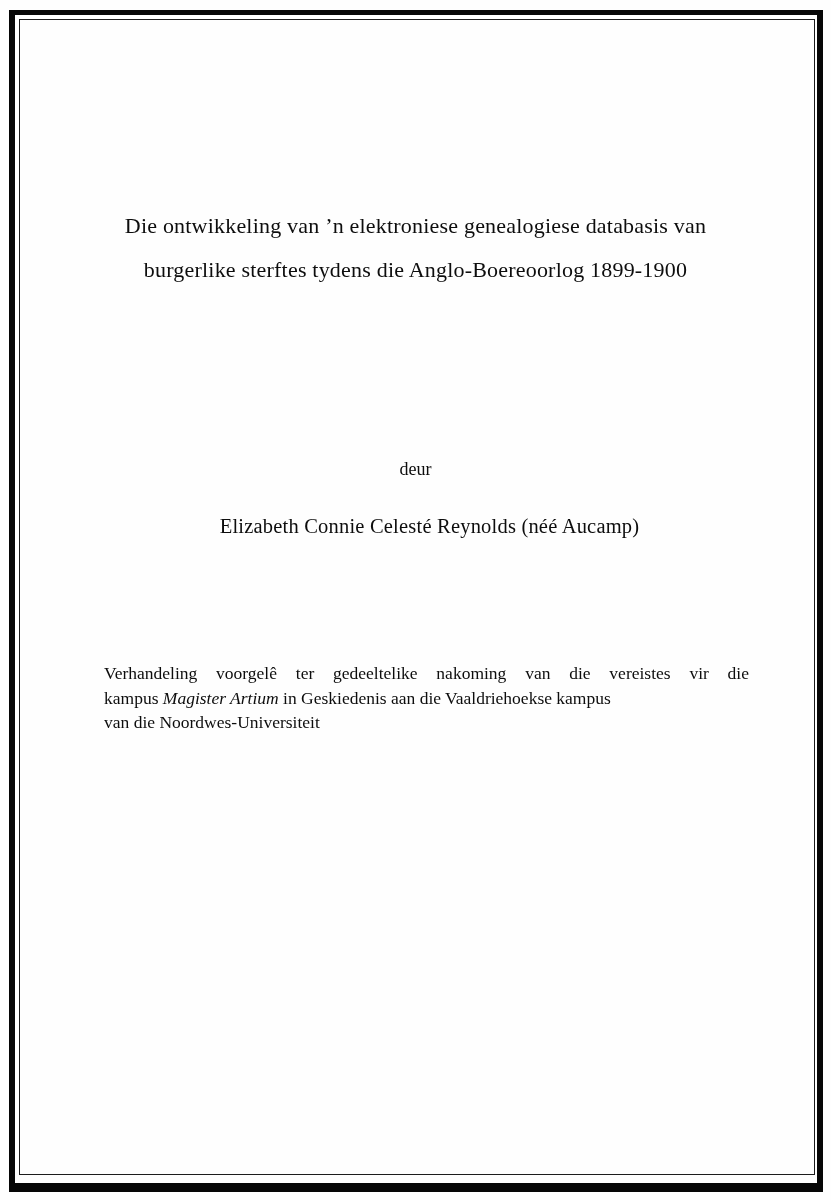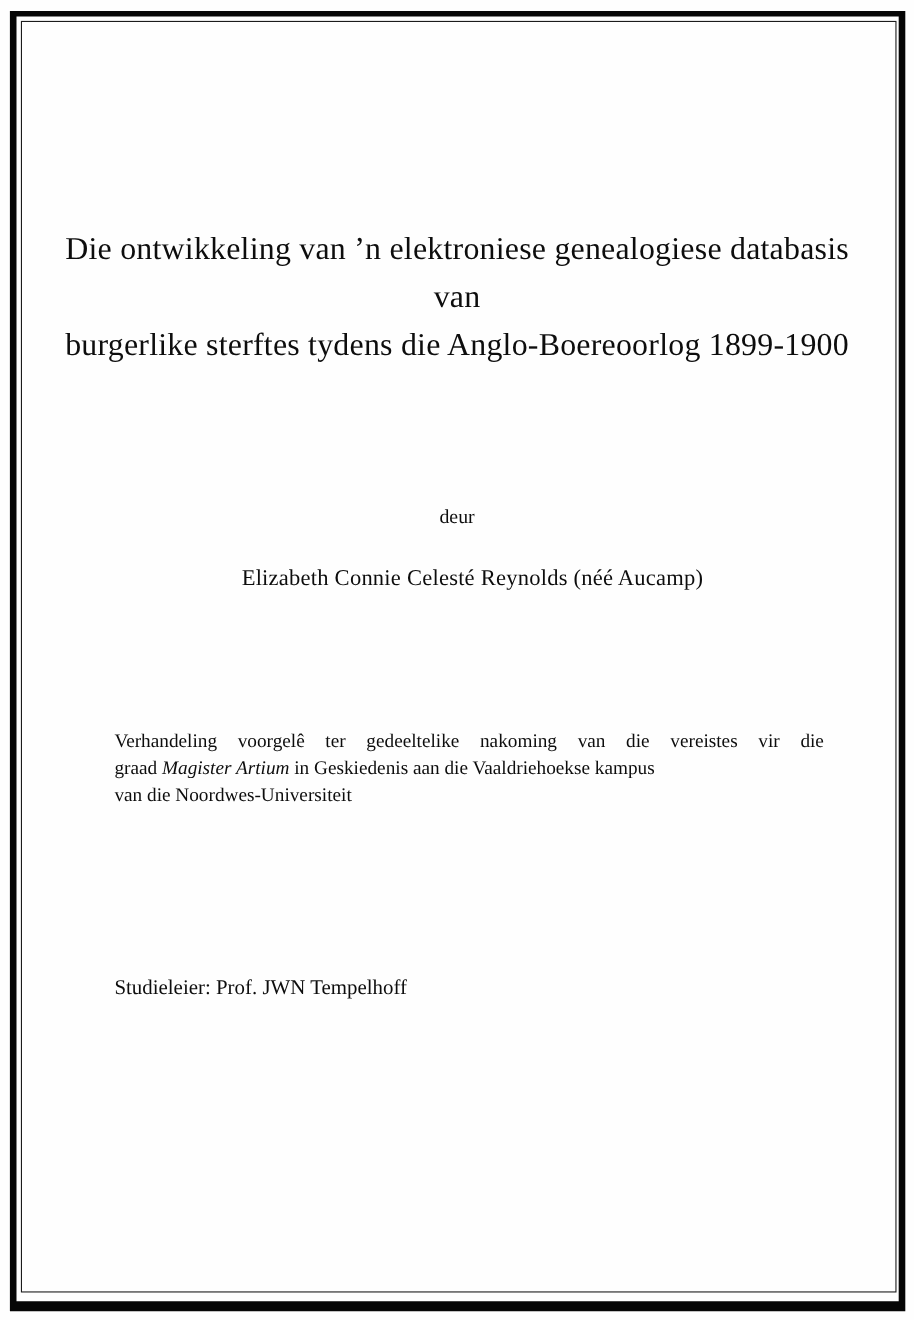--- a/index.html
+++ b/index.html
@@ -26,21 +26,21 @@
     top: 19px; left: 19px; right: 16px; bottom: 25px;
     border: 1.5px solid #1c1c1c;
     pointer-events: none;
   }
 
   .title-block {
     position: absolute;
     left: 40px; right: 40px;
     top: 204px;
     text-align: center;
-    font-size: 29px;
+    font-size: 22px;
     line-height: 44px;
     letter-spacing: 0.2px;
   }
   .byline {
     position: absolute;
     left: 0; right: 0;
     top: 433px;
     text-align: center;
     font-size: 18px;
     margin-top: 26px;
@@ -121,21 +121,20 @@
     <div>Die ontwikkeling van ’n elektroniese genealogiese databasis van</div>
     <div>burgerlike sterftes tydens die Anglo-Boereoorlog 1899-1900</div>
   </div>
 
   <div class="byline">deur</div>
 
   <div class="author">Elizabeth Connie Celesté Reynolds (néé Aucamp)</div>
 
   <div class="statement">
     <div class="justified">Verhandeling voorgelê ter gedeeltelike nakoming van die vereistes vir die</div>
-    <div><span>graad </span><span class="italic">Magister Artium</span><span> in Geskiedenis aan die Vaaldriehoekse kampus</span></div>
+    <div><span>kampus </span><span class="italic">Magister Artium</span><span> in Geskiedenis aan die Vaaldriehoekse kampus</span></div>
     <div>van die Noordwes-Universiteit</div>
   </div>
 
   <div class="supervisor-block">
-    <div>Studieleier: Prof. JWN Tempelhoff</div>
   </div>
 
 </div>
 
 </body></html>

